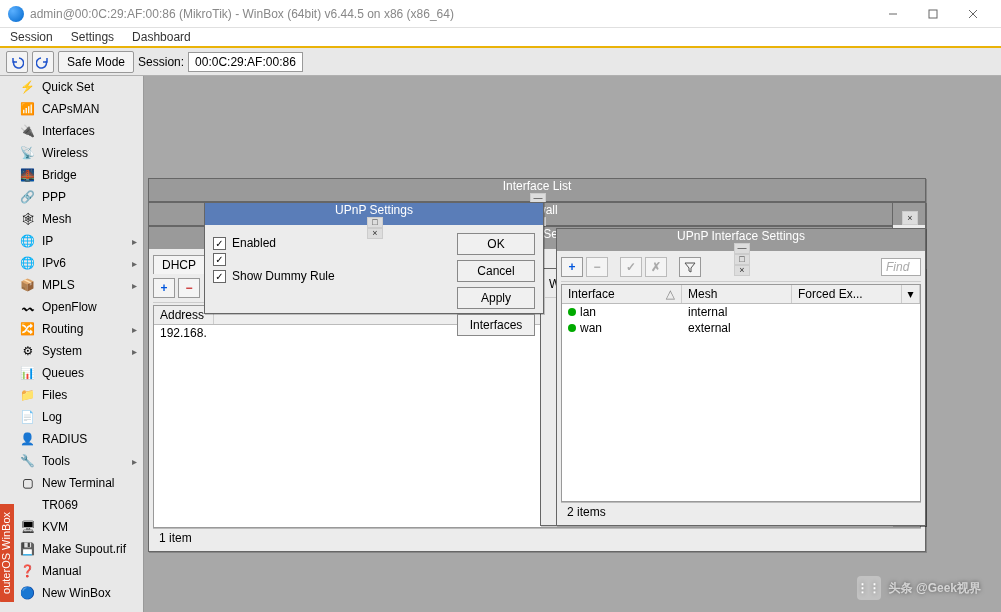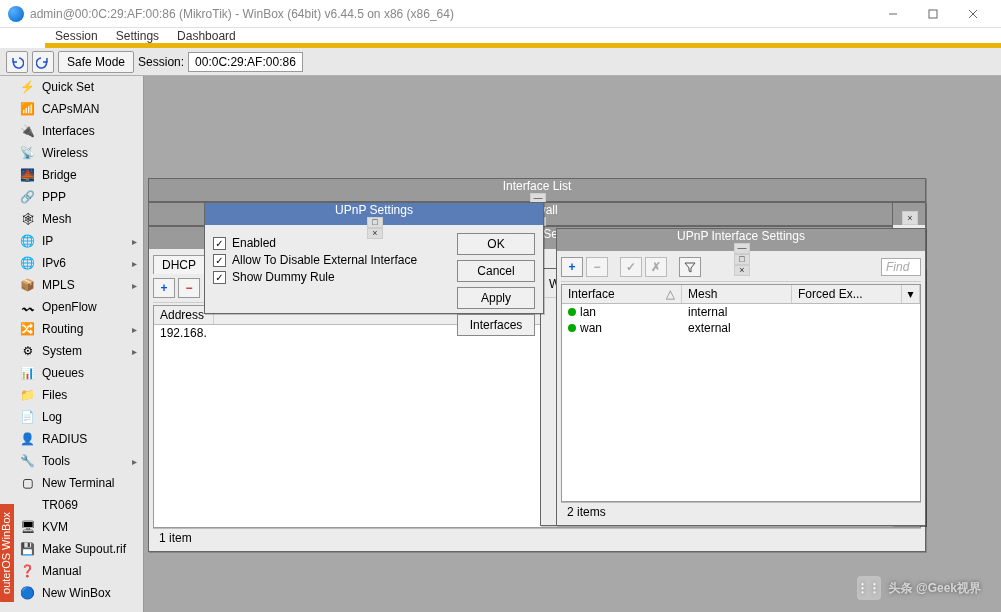--- a/index.html
+++ b/index.html
@@ -6,21 +6,21 @@
 body { background: #fff; width: 1001px; height: 612px; position: relative; overflow: hidden; }
 
 
 .titlebar { height: 28px; background: #fff; border-bottom: 1px solid #e0e0e0; display: flex; align-items: center; padding: 0 8px; color: #888; }
 .titlebar .logo { width: 16px; height: 16px; border-radius: 50%; background: radial-gradient(circle at 30% 30%, #5ab0ff, #0066cc); margin-right: 6px; }
 .titlebar .title { flex: 1; }
 .titlebar .wbtn { width: 40px; height: 20px; display: flex; align-items: center; justify-content: center; color: #666; cursor: default; }
 .titlebar .wbtn svg { width: 10px; height: 10px; }
 
 
-.menubar { height: 20px; background: #fff; display: flex; align-items: center; padding: 0 10px; gap: 18px; color: #333; border-bottom: 5px solid #eab308; margin-left: 45px; }
+.menubar { height: 20px; background: #fff; display: flex; align-items: center; padding: 0 10px; gap: 18px; color: #333; border-bottom: 2px solid #eab308; }
 .menubar span { cursor: default; }
 
 
 .toolbar { height: 28px; background: #e8e8e8; border-bottom: 1px solid #b0b0b0; display: flex; align-items: center; padding: 0 6px; gap: 4px; }
 .tbtn { width: 22px; height: 22px; border: 1px solid #999; background: #f4f4f4; display: flex; align-items: center; justify-content: center; border-radius: 2px; }
 .safemode { height: 22px; padding: 0 8px; border: 1px solid #999; background: #f4f4f4; display: flex; align-items: center; border-radius: 2px; }
 .session { display: flex; align-items: center; gap: 4px; }
 .session .sval { border: 1px solid #999; background: #fff; padding: 2px 6px; }
 
 
@@ -352,21 +352,20 @@
         <div class="wc">×</div>
       </div>
       <div class="dlg-body">
         <div class="dlg-opts">
           <label class="chk">
               <span class="box">✓</span>
               <span>Enabled</span>
             </label>
           <label class="chk">
               <span class="box">✓</span>
-              <span>Allow To Disable External Interface</span>
             </label>
           <label class="chk">
               <span class="box">✓</span>
               <span>Show Dummy Rule</span>
             </label>
         </div>
         <div class="dlg-btns">
           <div class="dlg-btn">OK</div>
           <div class="dlg-btn">Cancel</div>
           <div class="dlg-btn">Apply</div>

